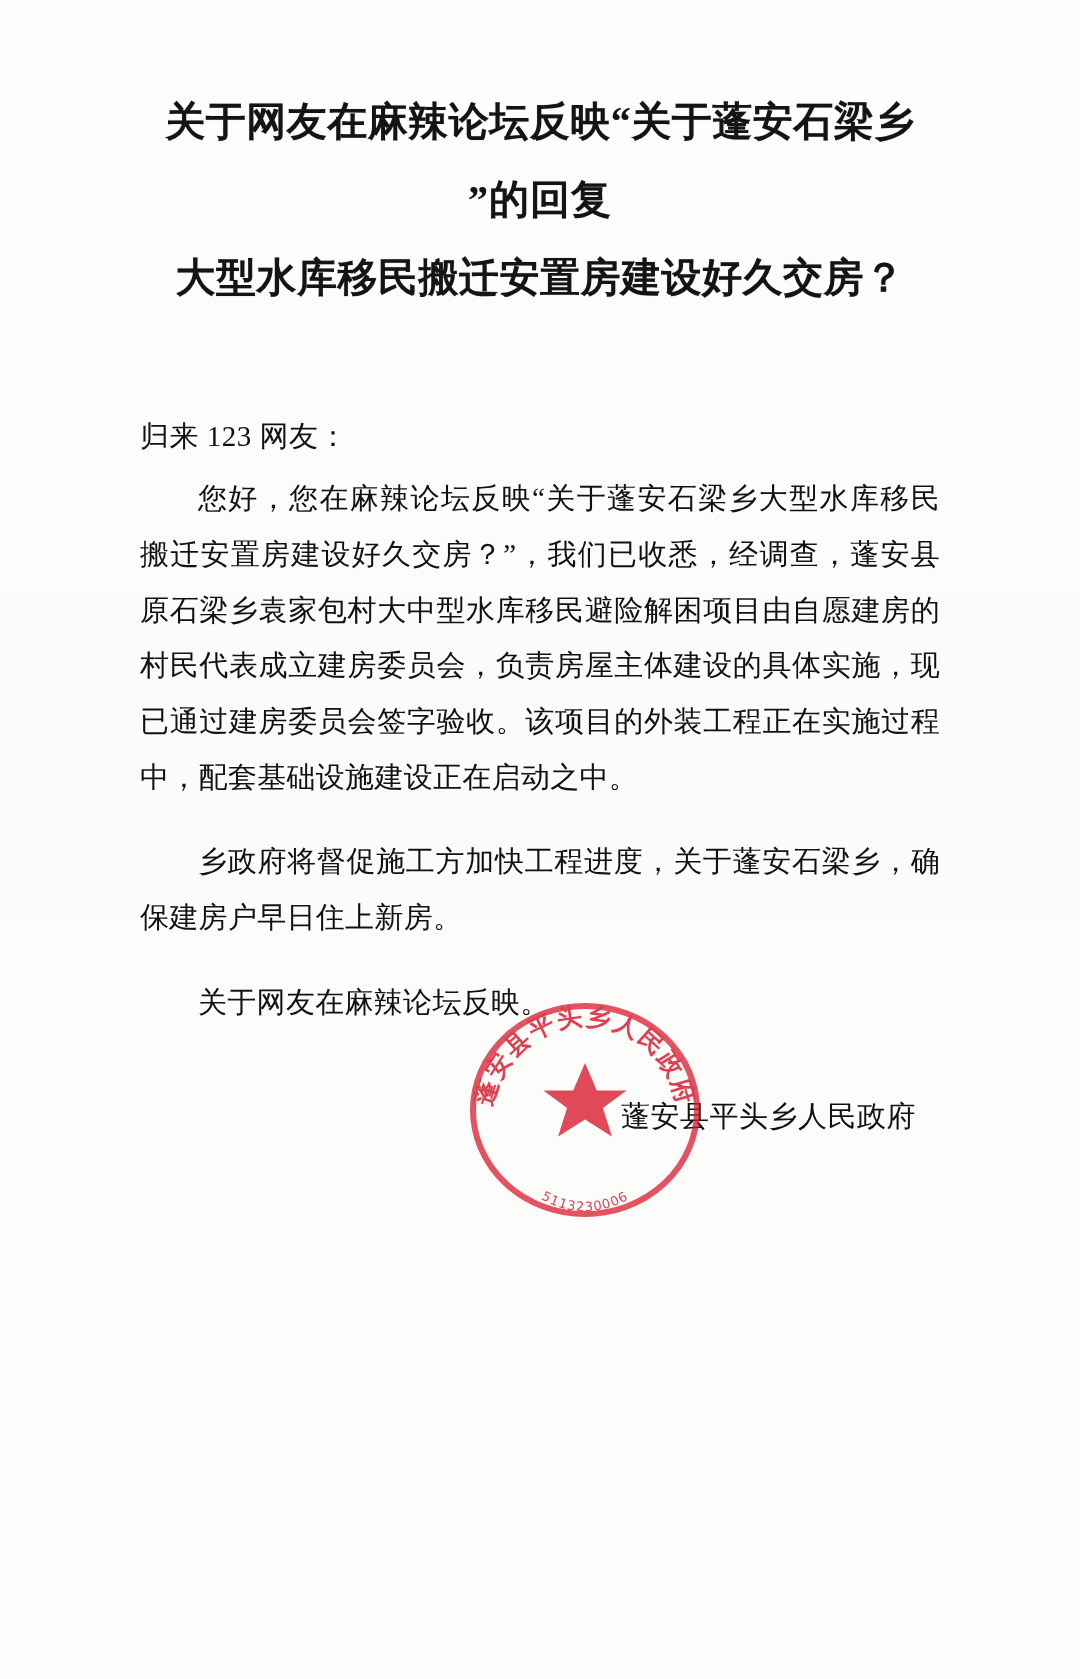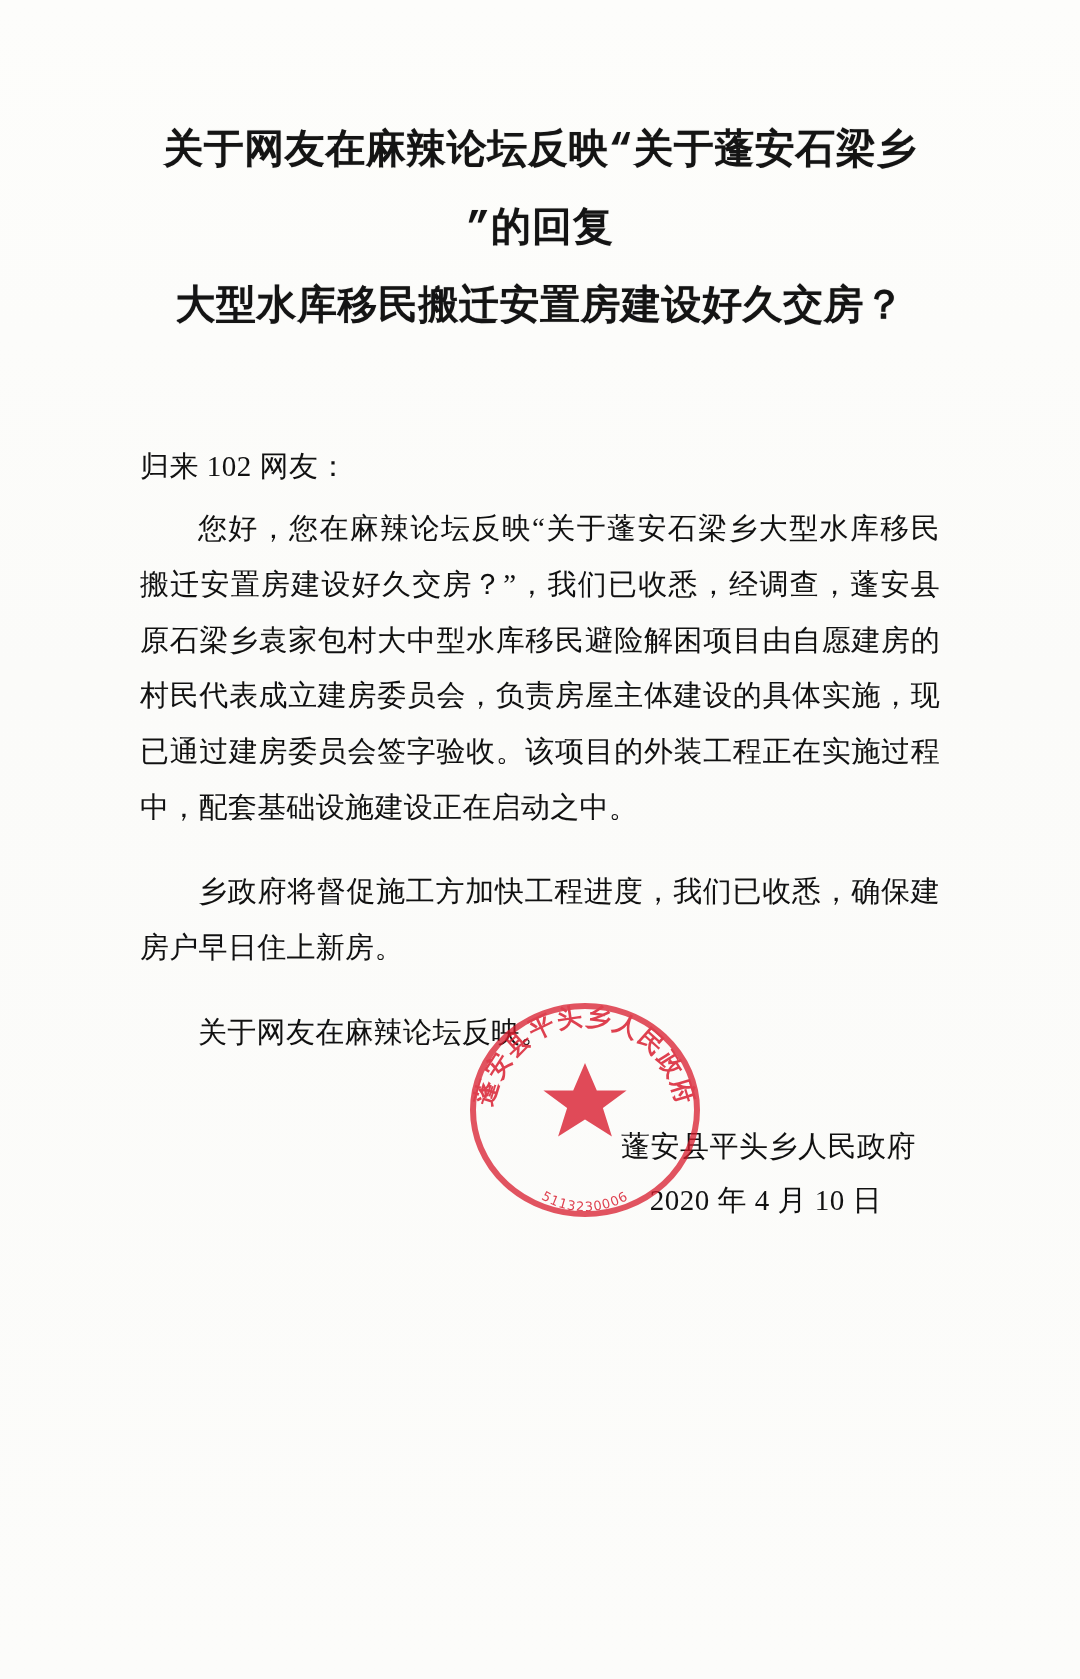--- a/index.html
+++ b/index.html
@@ -27,23 +27,23 @@
   .content {
     position: absolute;
     left: 140px;
     top: 0;
     width: 800px;
     height: 100%;
   }
 
   .doc-title {
     margin: 0;
-    padding-top: 113px;
+    padding-top: 83px;
     text-align: center;
-    font-family: Liberation Mono, monospace;
+    font-family: Liberation Serif, serif;
     font-weight: bold;
     font-size: 40px;
     line-height: 1.95;
     letter-spacing: 0.5px;
     color: #141414;
     text-shadow: 0 0 1px rgba(0,0,0,0.35);
   }
   .doc-title .t-line {
     display: block;
     white-space: nowrap;
@@ -121,29 +121,28 @@
 
 <div class="page">
   <div class="content">
 
     <h1 class="doc-title">
       <span class="t-line l1">关于网友在麻辣论坛反映“关于蓬安石梁乡</span>
       <span class="t-line l3">”的回复</span>
       <span class="t-line l2">大型水库移民搬迁安置房建设好久交房？</span>
     </h1>
 
-    <div class="salutation">归来 102 网友：</div>
+    <div class="salutation">归来 123 网友：</div>
 
     <p class="body-para">您好，您在麻辣论坛反映“关于蓬安石梁乡大型水库移民搬迁安置房建设好久交房？”，我们已收悉，经调查，蓬安县原石梁乡袁家包村大中型水库移民避险解困项目由自愿建房的村民代表成立建房委员会，负责房屋主体建设的具体实施，现已通过建房委员会签字验收。该项目的外装工程正在实施过程中，配套基础设施建设正在启动之中。</p>
-    <p class="body-para">乡政府将督促施工方加快工程进度，我们已收悉，确保建房户早日住上新房。</p>
+    <p class="body-para">乡政府将督促施工方加快工程进度，关于蓬安石梁乡，确保建房户早日住上新房。</p>
     <p class="body-para">关于网友在麻辣论坛反映。</p>
 
     <div class="signature-block">
       <span class="sig-line">蓬安县平头乡人民政府</span>
-      <span class="sig-date">2020 年 4 月 10 日</span>
     </div>
 
   </div>
 
   <div class="seal">
     <svg viewBox="0 0 270 250" xmlns="http://www.w3.org/2000/svg" aria-hidden="true">
       <defs>
         <path id="sealArc" d="M 40,140 A 95,100 0 1 1 230,140" fill="none"></path>
         <path id="sealArcBottom" d="M 48,148 A 88,92 0 0 0 222,148" fill="none"></path>
       </defs>

